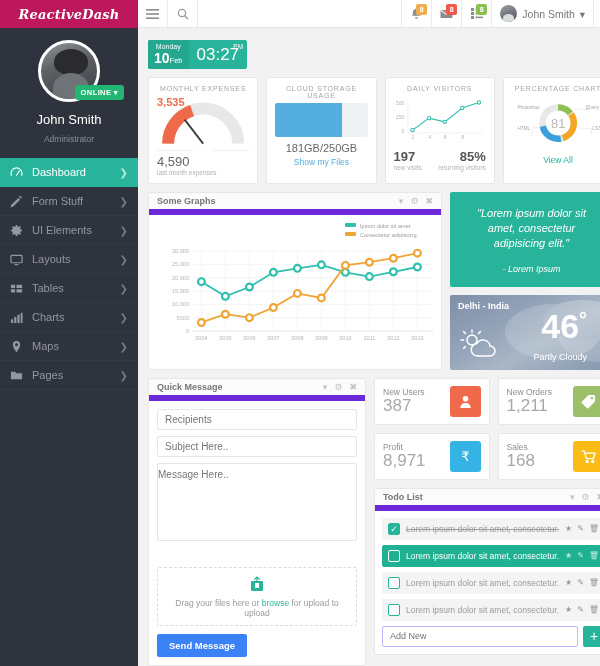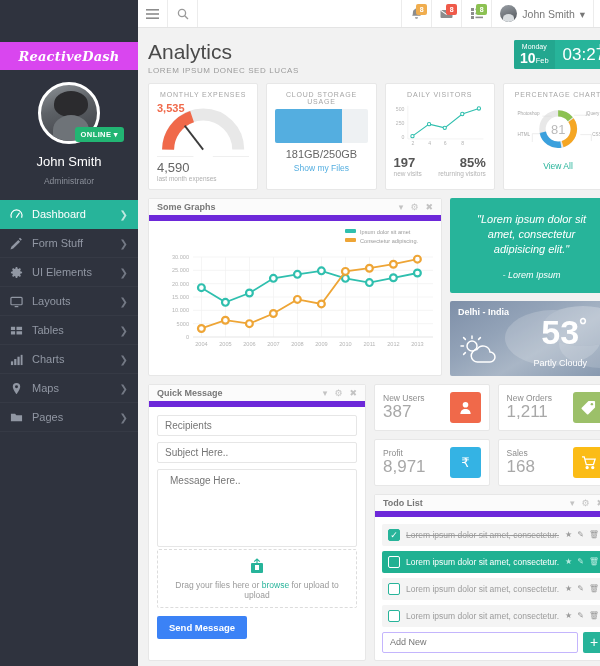--- a/index.html
+++ b/index.html
@@ -9,26 +9,25 @@
     background: #f2f2f2;
     overflow: hidden;
     font-size: 11px;
     color: #555;
   }
   .app { display: flex; width: 600px; height: 666px; }
 
   
   .sidebar { width: 138px; background: #2f333e; flex: 0 0 138px; height: 666px; }
   .brand {
-    height: 28px; background: #d946ef; color: #fff;
+    height: 28px; background: #be185d; color: #fff;
     display: flex; align-items: center; justify-content: center;
     font-family: "DejaVu Serif", serif;
     font-style: italic; font-weight: bold; font-size: 13px;
     letter-spacing: .2px;
-    margin-top: 42px;
   }
   .profile { background: #2f333e; padding: 12px 0 10px; text-align: center; position: relative; }
   .avatar-wrap { position: relative; display: inline-block; }
   .avatar-big {
     width: 62px; height: 62px; border-radius: 50%;
     border: 3px solid #fff;
     background: linear-gradient(160deg,#8f9499 0%,#5d6166 40%,#3b3e44 100%);
     position: relative; overflow: hidden;
   }
   .avatar-big:before{
@@ -171,22 +170,22 @@
   .bottom { display: flex; gap: 8px; margin-top: 8px; }
   .msg-panel { width: 218px; flex: 0 0 218px; }
   .msg-body { padding: 8px; }
   .inp {
     width: 100%; height: 21px; border: 1px solid #e6e6e6; border-radius: 2px;
     margin-bottom: 6px; padding: 0 7px; font-size: 10px; color: #c8c8c8;
     font-family: "Liberation Sans", sans-serif; background: #fff;
   }
   .txt {
     width: 100%; height: 78px; border: 1px solid #e6e6e6; border-radius: 2px;
-    padding: 5px 12px; font-size: 10px; color: #c8c8c8; resize: none;
-    font-family: "Liberation Sans", sans-serif; margin-bottom: 0;
+    padding: 5px 0; font-size: 10px; color: #c8c8c8; resize: none;
+    font-family: "Liberation Sans", sans-serif; margin-bottom: 24px;
   }
   .dropzone {
     border: 1px dashed #dcdcdc; border-radius: 2px; padding: 8px 6px 7px;
     text-align: center; margin-bottom: 8px;
   }
   .dz-icon { color: #27b49a; margin-bottom: 4px; }
   .dz-text { font-size: 8.5px; color: #9a9a9a; }
   .dz-browse { color: #27b49a; }
   .btn-send {
     background: #3b82f6; color: #fff; border: none; border-radius: 2px;
@@ -402,24 +401,20 @@
         <span>▾</span>
       </div>
       <div class="tb-icon-btn">
         
       </div>
     </div>
 
     <div class="content">
 
       <div class="page-head">
-        <div>
-          <div class="page-title">Analytics</div>
-          <div class="page-sub">LOREM IPSUM DONEC SED LUCAS</div>
-        </div>
         <div class="datetime">
           <div class="dt-date">
             <span class="dt-day">Monday</span>
             <span class="dt-num">10</span><span class="dt-mon">Feb</span>
           </div>
           <div class="dt-time">
             <span>03:27</span>
             <span class="dt-ampm">PM</span>
           </div>
         </div>
@@ -587,21 +582,21 @@
         </div>
 
         <div class="right-col">
           <div class="quote">
             <div>"Lorem ipsum dolor sit amet, consectetur adipisicing elit."</div>
             <div class="quote-author">- Lorem Ipsum</div>
           </div>
           <div class="weather">
             <div class="weather-city">Delhi - India</div>
             <div class="weather-temp">
-              <span>53</span><span class="weather-deg">°</span>
+              <span>46</span><span class="weather-deg">°</span>
             </div>
             <div class="weather-cond">Partly Cloudy</div>
             <div class="weather-ico">
               <svg width="40" height="32" viewBox="0 0 40 32" fill="none" stroke="#fff" stroke-width="1.5">
                 <circle cx="12" cy="12" r="5"></circle>
                 <g stroke-linecap="round">
                   <line x1="12" y1="2" x2="12" y2="4.5"></line>
                     <line x1="3.5" y1="12" x2="1" y2="12"></line>
                   <line x1="5.4" y1="5.4" x2="3.6" y2="3.6"></line>
                     <line x1="5.4" y1="18.6" x2="3.6" y2="20.4"></line>

